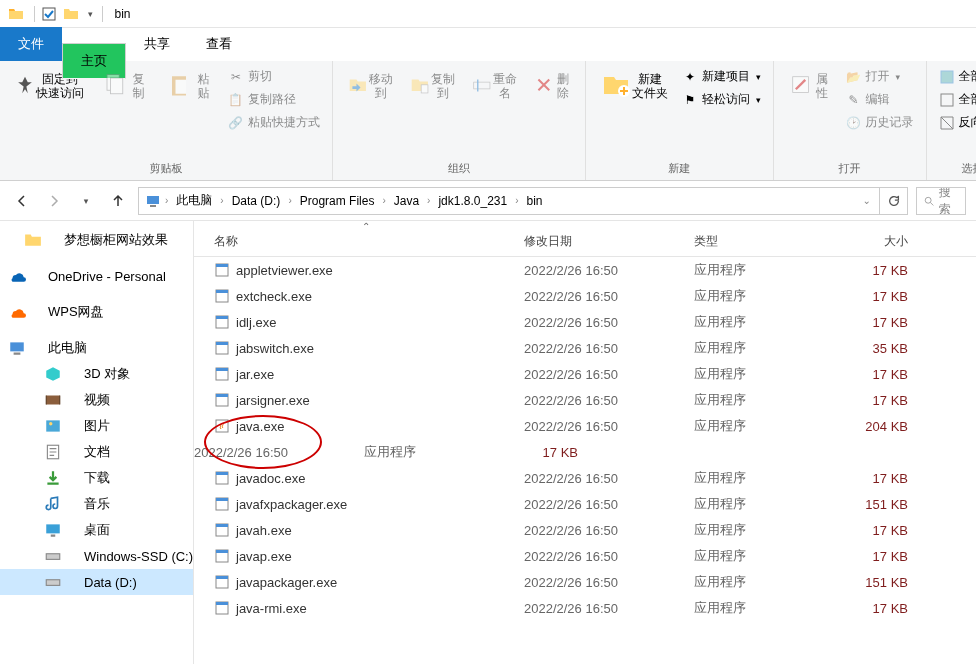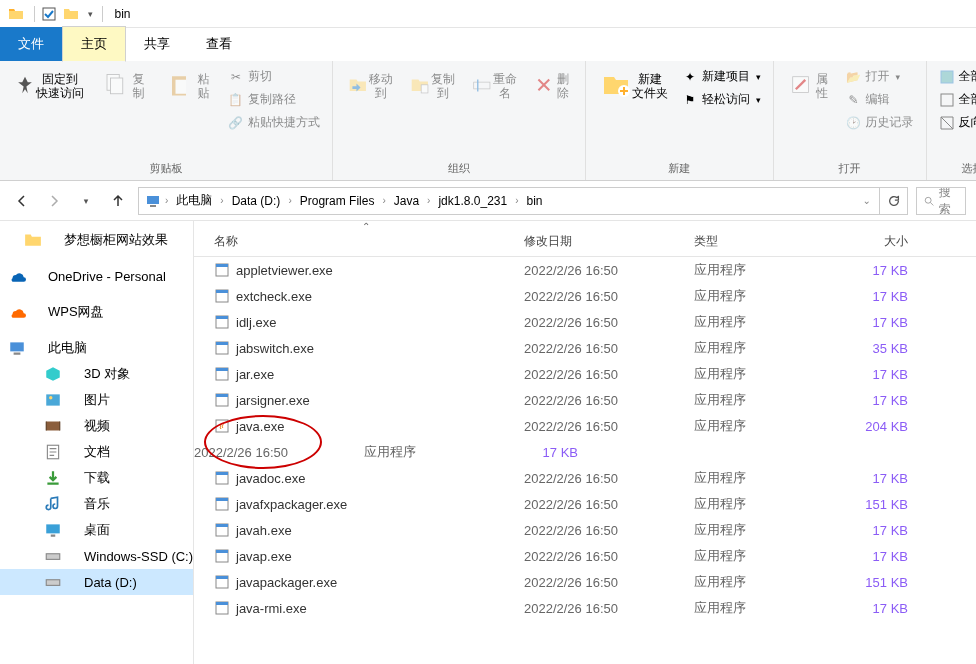--- a/index.html
+++ b/index.html
@@ -7,21 +7,21 @@
 
 .titlebar { height: 28px; display: flex; align-items: center; padding: 0 4px; background: #fff; border-bottom: 1px solid #e5e5e5; }
 .titlebar .folder-ico { width: 16px; height: 16px; margin: 0 4px; }
 .titlebar .qat { display: flex; align-items: center; gap: 2px; }
 .titlebar .sep { width: 1px; height: 16px; background: #ccc; margin: 0 6px; }
 .titlebar .title { margin-left: 6px; font-size: 12px; }
 
 .tabs { height: 33px; display: flex; align-items: flex-end; background: #fff; }
 .tab { padding: 8px 18px; font-size: 13px; cursor: pointer; }
 .tab.file { background: #1979ca; color: #fff; }
-.tab.active { border: 1px solid #d0d0d0; border-bottom: 1px solid #f5f6f7; background: #fef9c3; position: relative; top: 1px; }
+.tab.active { border: 1px solid #d0d0d0; border-bottom: 1px solid #f5f6f7; background: #22c55e; position: relative; top: 18px; }
 
 .ribbon { height: 120px; background: #f5f6f7; border-bottom: 1px solid #d0d0d0; display: flex; }
 .rgroup { border-right: 1px solid #e0e0e0; display: flex; flex-direction: column; padding: 4px 8px 2px; }
 .rgroup .content { flex: 1; display: flex; align-items: flex-start; gap: 4px; }
 .rgroup .label { text-align: center; font-size: 11px; color: #666; padding: 2px 0; }
 .bigbtn { display: flex; align-items: center; padding: 4px 6px; cursor: pointer; min-width: 48px; }
 .bigbtn .ico { width: 32px; height: 32px; display: flex; align-items: center; justify-content: center; }
 .bigbtn .txt { font-size: 12px; text-align: center; line-height: 14px; margin-top: 2px; }
 .smallrow { display: flex; align-items: center; gap: 4px; padding: 3px 4px; cursor: pointer; font-size: 12px; white-space: nowrap; }
 .smallrow .sico { width: 16px; height: 16px; display: flex; align-items: center; justify-content: center; }
@@ -50,21 +50,21 @@
 .lhead { display: flex; border-bottom: 1px solid #e5e5e5; padding: 6px 0; font-size: 12px; color: #444; }
 .lhead .hcol { cursor: pointer; margin-top: 6px; }
 .c-name { width: 330px; padding-left: 20px; }
 .c-date { width: 170px; }
 .c-type { width: 150px; }
 .c-size { width: 80px; text-align: right; padding-right: 16px; }
 .lrow { display: flex; padding: 4px 0; font-size: 13px; color: #333; align-items: center; }
 .lrow .c-name { display: flex; align-items: center; gap: 6px; }
 .lrow .fico { width: 16px; height: 16px; flex-shrink: 0; }
 .lrow .c-date, .lrow .c-type { color: #666; }
-.lrow .c-size { color: #8b5cf6; }
+.lrow .c-size { color: #7f1d1d; }
 
 .anno { position: absolute; border: 2px solid #c00; border-radius: 50%; pointer-events: none; }
 
 svg { display: block; }
 </style>
 </head>
 <body>
 
 <div class="titlebar">
   <span class="folder-ico">
@@ -378,34 +378,34 @@
         <span class="tico">
           <svg viewBox="0 0 16 16">
             <path fill="#3cc" d="M8 2l6 3v6l-6 3-6-3V5z"></path>
           </svg>
         </span>
         <span>3D 对象</span>
       </div>
     <div class="titem l2">
         <span class="tico">
           <svg viewBox="0 0 16 16">
+            <rect x="2" y="4" width="12" height="8" fill="#8b5e3c"></rect>
+            <path d="M2 4v8M14 4v8" stroke="#5a3b20"></path>
+          </svg>
+        </span>
+        <span>视频</span>
+      </div>
+    <div class="titem l2">
+        <span class="tico">
+          <svg viewBox="0 0 16 16">
             <rect x="2" y="3" width="12" height="10" fill="#4aa8d8"></rect>
             <circle cx="6" cy="6" r="1.5" fill="#ffd66e"></circle>
           </svg>
         </span>
         <span>图片</span>
-      </div>
-    <div class="titem l2">
-        <span class="tico">
-          <svg viewBox="0 0 16 16">
-            <rect x="2" y="4" width="12" height="8" fill="#8b5e3c"></rect>
-            <path d="M2 4v8M14 4v8" stroke="#5a3b20"></path>
-          </svg>
-        </span>
-        <span>视频</span>
       </div>
     <div class="titem l2">
         <span class="tico">
           <svg viewBox="0 0 16 16">
             <rect x="3" y="2" width="10" height="12" fill="#fff" stroke="#888"></rect>
             <path d="M5 5h6M5 8h6M5 11h4" stroke="#888"></path>
           </svg>
         </span>
         <span>文档</span>
       </div>

